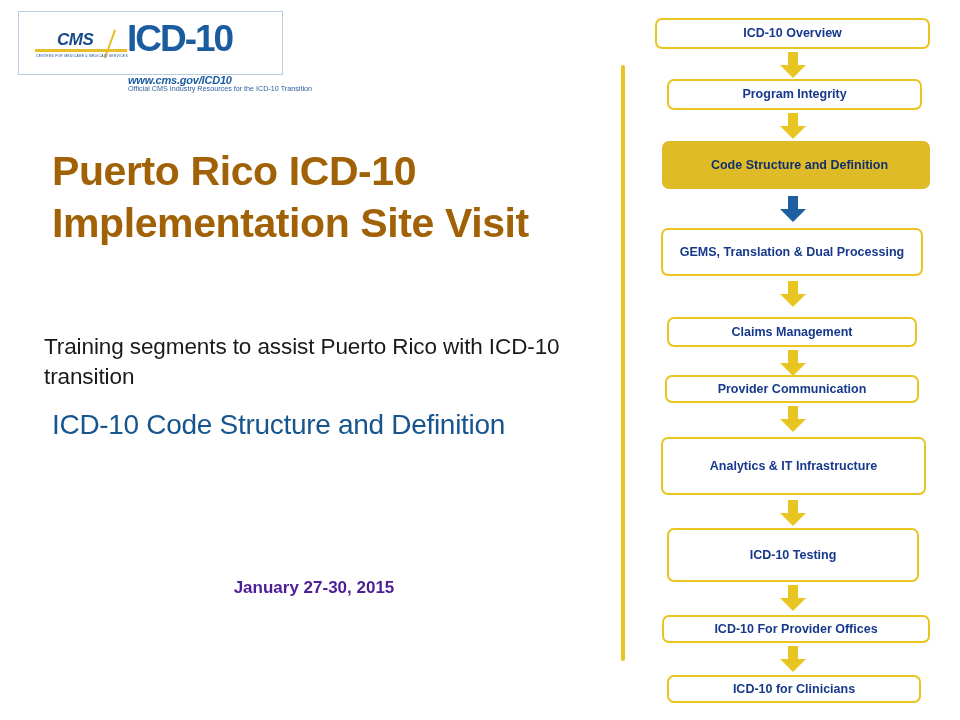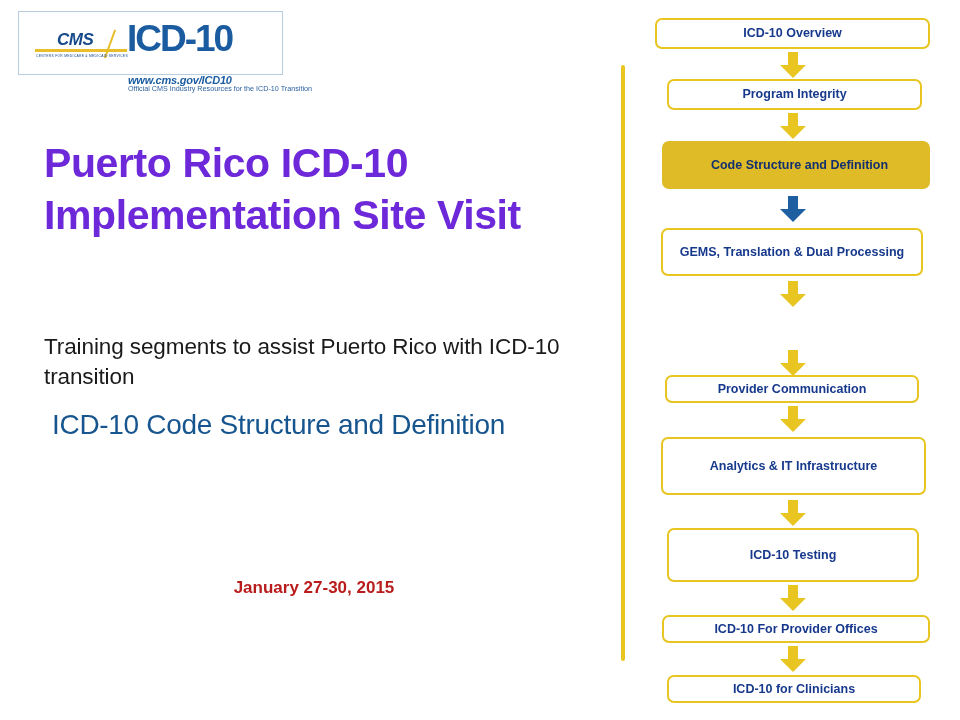--- a/index.html
+++ b/index.html
@@ -107,23 +107,23 @@
   #title-block {
     position: absolute;
     left: 44px; top: 138px;
     width: 545px;
   }
   #main-title {
     font-family: "Liberation Sans", sans-serif;
     font-weight: bold;
     font-size: 41px;
     line-height: 1.26;
-    color: #6d28d9;
+    color: #a16207;
     letter-spacing: -0.4px;
-    margin: 0;
+    margin: 8px;
   }
   #subtitle {
     position: absolute;
     left: 44px; top: 332px;
     width: 552px;
     font-family: "Liberation Sans", sans-serif;
     font-size: 22.5px;
     line-height: 1.32;
     color: #1a1a1a;
     letter-spacing: -0.1px;
@@ -139,21 +139,21 @@
     letter-spacing: -0.3px;
   }
   #event-date {
     position: absolute;
     left: 44px; top: 578px;
     width: 540px;
     text-align: center;
     font-family: "Liberation Sans", sans-serif;
     font-weight: bold;
     font-size: 17px;
-    color: #b91c1c;
+    color: #4c1d95;
   }
 
   
   #flow-panel {
     position: absolute;
     left: 612px; top: 0;
     width: 348px; height: 720px;
   }
   #flow-rail {
     position: absolute;
@@ -263,20 +263,23 @@
   </div>
 
   <div class="flow-box" style="left:49px; top:228px; width:262px; height:48px;">
     <span>GEMS, Translation &amp; Dual Processing</span>
   </div>
   <div class="flow-arrow" style="left:168px; top:281px;">
     <div class="stem"></div>
       <div class="head"></div>
   </div>
 
+  <div class="flow-box" style="left:55px; top:317px; width:250px; height:30px;">
+    <span>Claims Management</span>
+  </div>
   <div class="flow-arrow" style="left:168px; top:350px;">
     <div class="stem"></div>
       <div class="head"></div>
   </div>
 
   <div class="flow-box" style="left:53px; top:375px; width:254px; height:28px;">
     <span>Provider Communication</span>
   </div>
   <div class="flow-arrow" style="left:168px; top:406px;">
     <div class="stem"></div>

